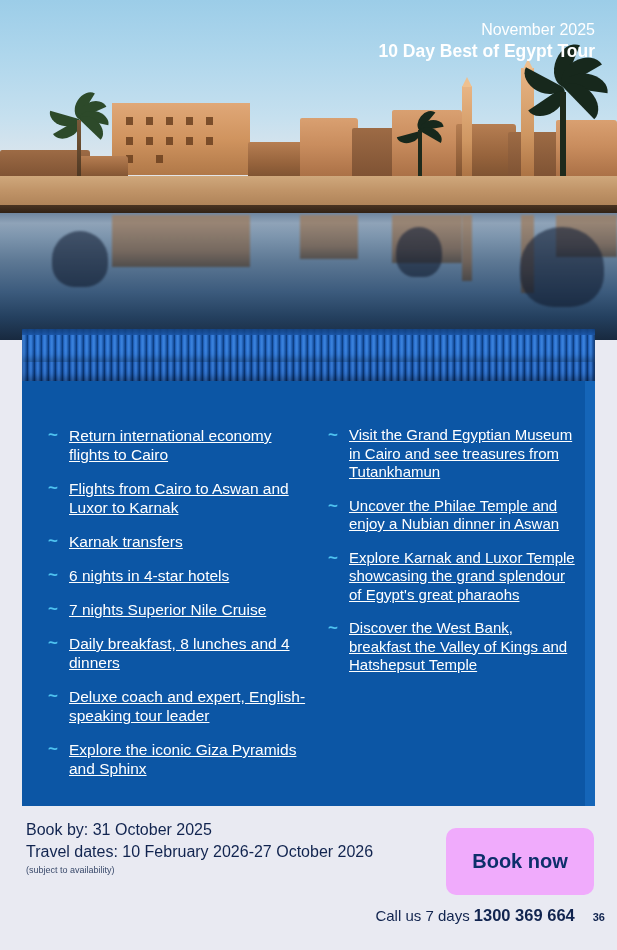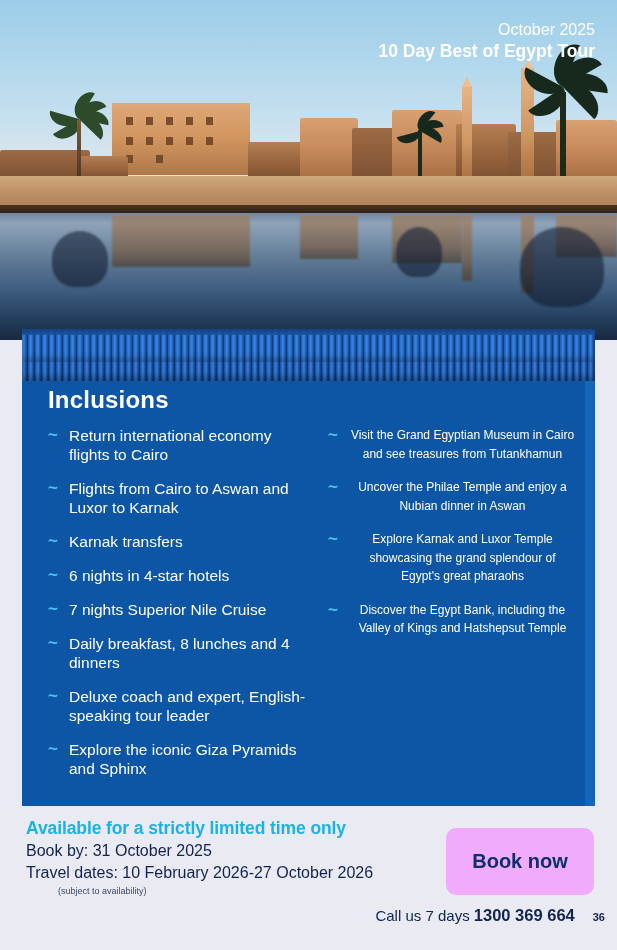--- a/index.html
+++ b/index.html
@@ -138,31 +138,31 @@
   .col { width:258px; }
   .col-right { width:248px; }
   .item {
     display:flex; gap:9px; margin-bottom:15px; align-items:flex-start;
   }
   .tilde {
     color:#4fc3f0; font-size:17px; line-height:15px; font-weight:600;
     flex:0 0 auto; width:12px; margin-top:1px;
   }
   .item-text {
-    color:#ffffff; font-size:15.5px; line-height:19px; font-weight:400;
-  }
-  .col-right .item-text { font-size:12px; line-height:18.5px;text-align:center; }
+    color:#ffffff; font-size:15.5px; line-height:19px; font-weight:400;text-decoration:underline;
+  }
+  .col-right .item-text { font-size:15px; line-height:18.5px; }
 
   
   .booking { position:absolute; left:26px; top:818px; width:420px; z-index:4; }
   .avail {
     color:#19b3e6; font-size:17.5px; font-weight:bold; letter-spacing:-.1px;
   }
   .bk-line { color:#11244f; font-size:16px; line-height:21px; margin-top:1px; }
-  .subject { color:#3a4a6b; font-size:9px; margin-top:3px;margin-left:32px; }
+  .subject { color:#3a4a6b; font-size:9px; margin-top:3px; }
 
   .book-btn {
     position:absolute; left:446px; top:828px; width:148px; height:67px;
     background:#f0abfc; border-radius:10px; border:none;
     color:#0d2f6b; font-size:20px; font-weight:bold;
     font-family:"Liberation Sans", sans-serif; cursor:pointer; z-index:4;
   }
 
   .footer {
     position:absolute; right:12px; top:906px; z-index:4;
@@ -249,34 +249,33 @@
       <div class="refl refl-ruin" style="left:392px; top:2px; width:70px; height:48px;"></div>
       <div class="refl refl-ruin" style="left:556px; top:2px; width:61px; height:42px;"></div>
       <div class="refl refl-ruin" style="left:462px; top:2px; width:10px; height:66px;"></div>
       <div class="refl refl-ruin" style="left:521px; top:2px; width:13px; height:78px;"></div>
       <div class="refl refl-dark" style="left:52px; top:18px; width:56px; height:56px; border-radius:50% 50% 40% 40%;"></div>
       <div class="refl refl-dark" style="left:520px; top:14px; width:84px; height:80px; border-radius:50% 50% 40% 40%;"></div>
       <div class="refl refl-dark" style="left:396px; top:14px; width:46px; height:50px; border-radius:50% 50% 40% 40%;"></div>
     </div>
 
     <div class="hdr">
-      <div class="month">October 2025</div>
+      <div class="month">November 2025</div>
       <div class="tour">10 Day Best of Egypt Tour</div>
     </div>
   </div>
 
   <div class="fringe">
     <div class="tier tier2"></div>
     <div class="tier tier1"></div>
     <div class="fringe-top-edge"></div>
   </div>
 
   <div class="panel">
     <div class="panel-edge"></div>
-    <div class="panel-title">Inclusions</div>
 
     <div class="cols">
       <div class="col">
         <div class="item">
           <span class="tilde">~</span>
           <span class="item-text">Return international economy flights to Cairo</span>
         </div>
         <div class="item">
           <span class="tilde">~</span>
           <span class="item-text">Flights from Cairo to Aswan and Luxor to Karnak</span>
@@ -315,28 +314,27 @@
         <div class="item">
           <span class="tilde">~</span>
           <span class="item-text">Uncover the Philae Temple and enjoy a Nubian dinner in Aswan</span>
         </div>
         <div class="item">
           <span class="tilde">~</span>
           <span class="item-text">Explore Karnak and Luxor Temple showcasing the grand splendour of Egypt's great pharaohs</span>
         </div>
         <div class="item">
           <span class="tilde">~</span>
-          <span class="item-text">Discover the Egypt Bank, including the Valley of Kings and Hatshepsut Temple</span>
+          <span class="item-text">Discover the West Bank, breakfast the Valley of Kings and Hatshepsut Temple</span>
         </div>
       </div>
     </div>
   </div>
 
   <div class="booking">
-    <div class="avail">Available for a strictly limited time only</div>
     <div class="bk-line">Book by: 31 October 2025</div>
     <div class="bk-line">Travel dates: 10 February 2026-27 October 2026</div>
     <div class="subject">(subject to availability)</div>
   </div>
 
   <button class="book-btn">Book now</button>
 
   <div class="footer">
     <div class="call">
       <span>Call us 7 days</span>

